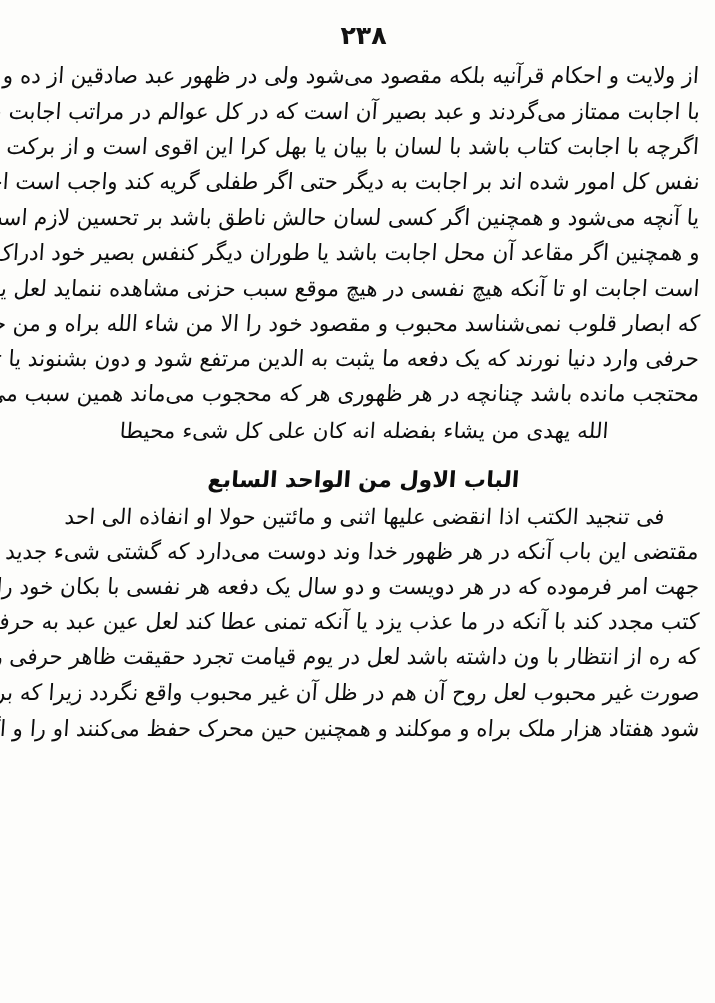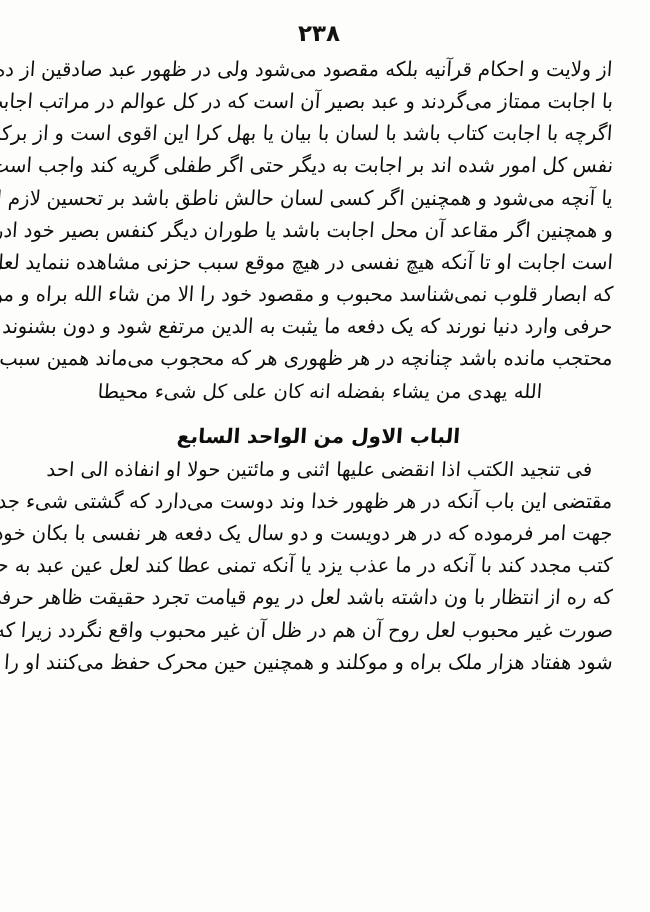--- a/index.html
+++ b/index.html
@@ -13,21 +13,21 @@
     font-family: "DejaVu Sans", sans-serif;
     color: #000000;
     overflow: hidden;
   }
   .page {
     position: relative;
     width: 650px;
     height: 912px;
     background: #fdfdfb;
     box-sizing: border-box;
-    padding: 18px 38px 10px 26px;
+    padding: 18px 15px 10px 26px;
   }
   .page-number {
     text-align: center;
     font-family: "DejaVu Sans", sans-serif;
     font-size: 23px;
     letter-spacing: 1px;
     margin: 2px 0 14px 0;
     color: #121212;
     font-weight: 600;
   }

